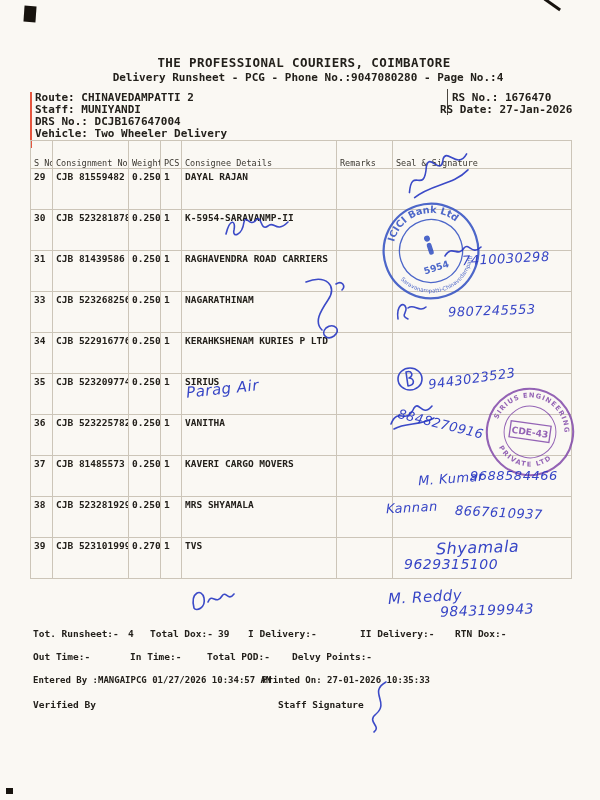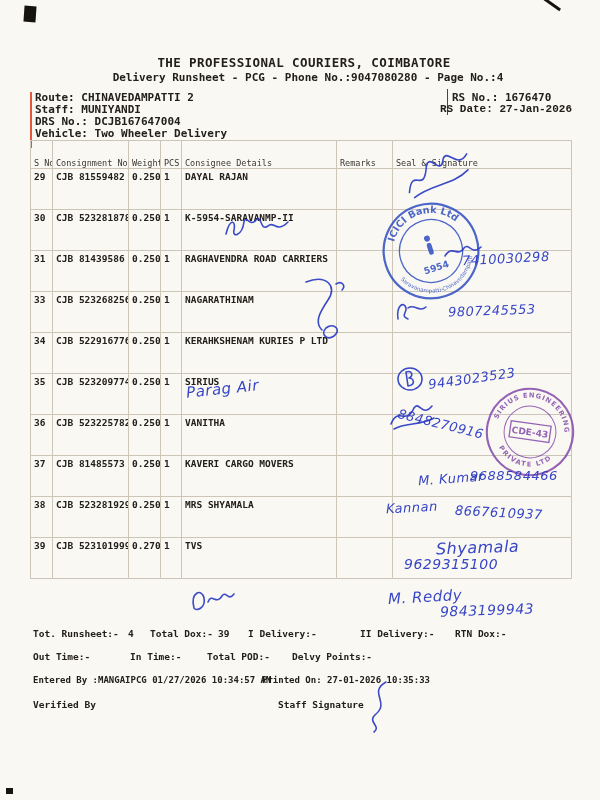--- a/index.html
+++ b/index.html
@@ -44,21 +44,21 @@
   <div class="abs redline" style="left:30px; top:92px; width:2px; height:56px;"></div>
   <div class="abs vline" style="left:447px; top:89px; width:1px; height:26px;"></div>
 
   <div class="abs title" style="top:55px;padding-left:8px;">THE PROFESSIONAL COURIERS, COIMBATORE</div>
   <div class="abs subtitle" style="top:71px;margin-left:8px;">Delivery Runsheet - PCG - Phone No.:9047080280 - Page No.:4</div>
   <div class="abs meta" style="left:35px; top:91px;">Route: CHINAVEDAMPATTI 2</div>
   <div class="abs meta" style="left:35px; top:103px;">Staff: MUNIYANDI</div>
   <div class="abs meta" style="left:35px; top:115px;">DRS No.: DCJB167647004</div>
   <div class="abs meta" style="left:35px; top:127px;text-align:right;">Vehicle: Two Wheeler Delivery</div>
   <div class="abs meta" style="left:452px; top:91px;">RS No.: 1676470</div>
-  <div class="abs meta" style="left:440px; top:103px;font-family:Liberation Mono, monospace;">RS Date: 27-Jan-2026</div>
+  <div class="abs meta" style="left:440px; top:103px;">RS Date: 27-Jan-2026</div>
 
   <table class="runsheet">
     <colgroup>
       <col style="width:22px">
         <col style="width:76px">
         <col style="width:32px">
         <col style="width:21px">
       <col style="width:155px">
         <col style="width:56px">
         <col style="width:179px">

